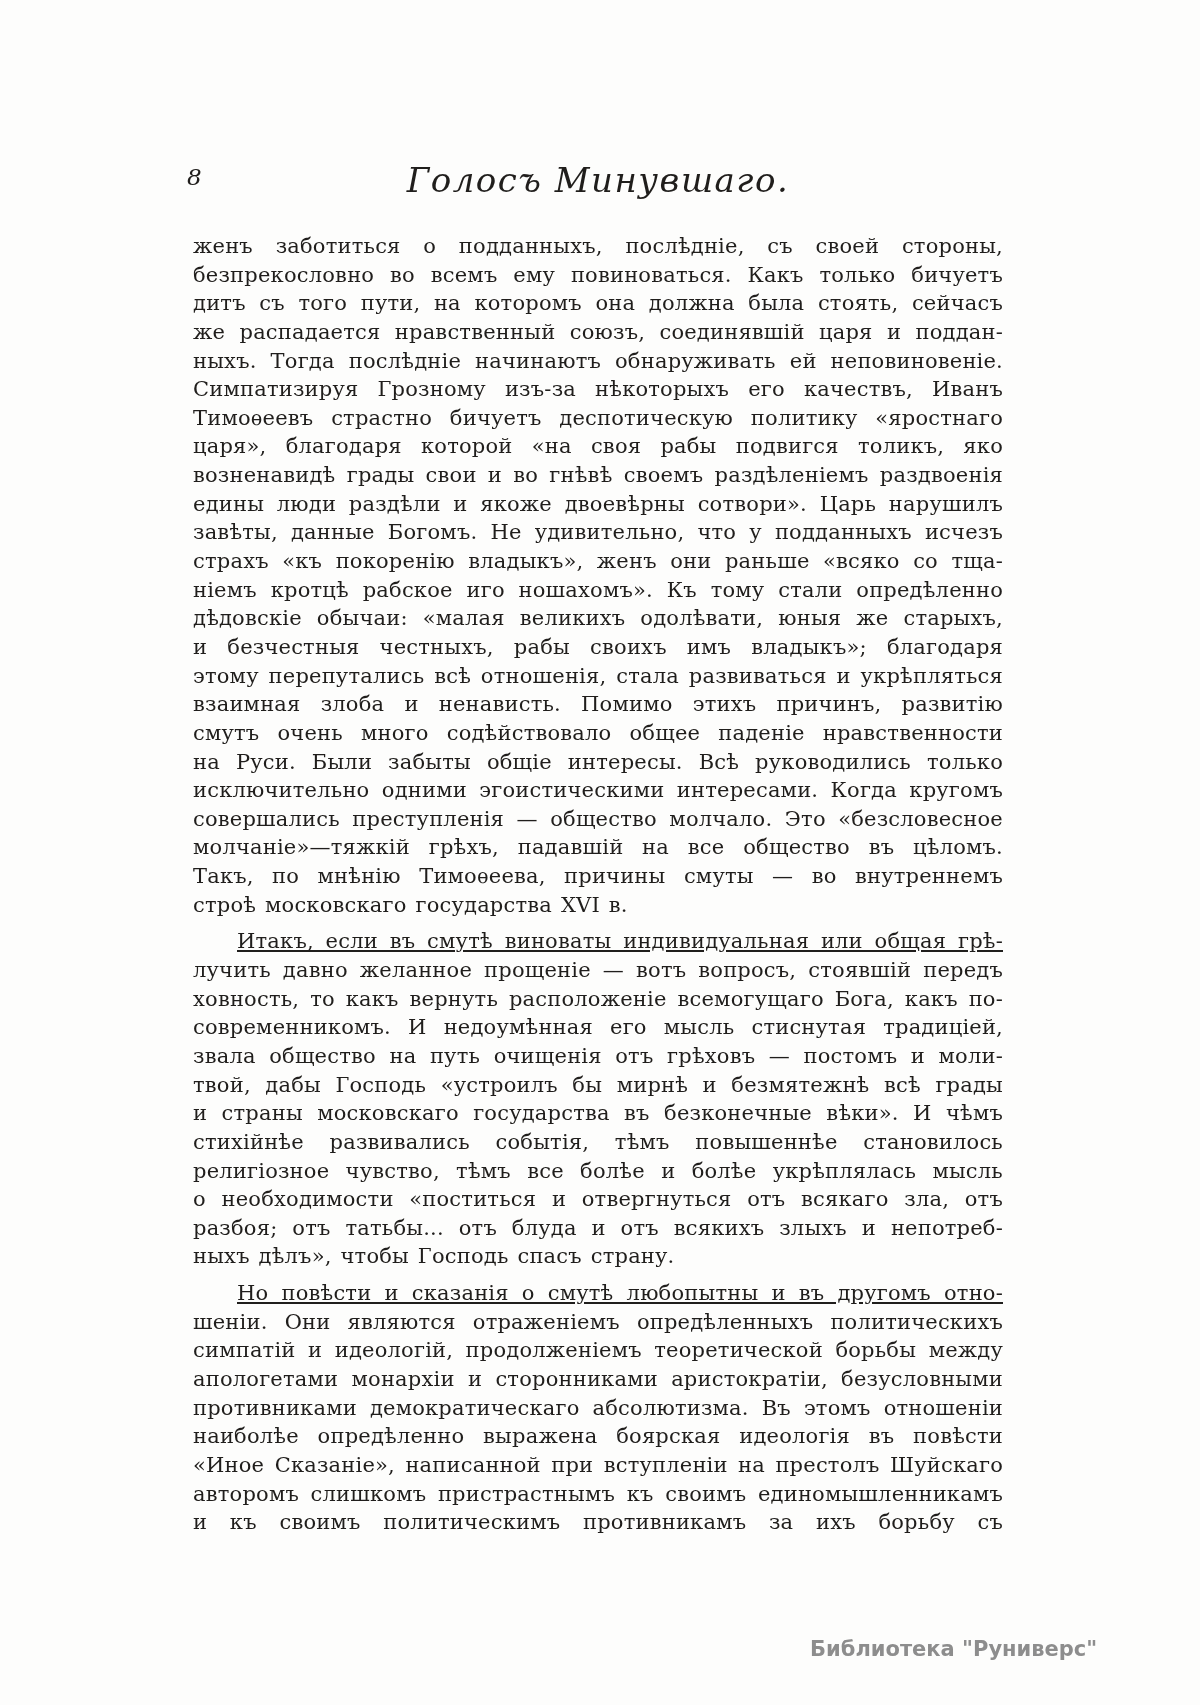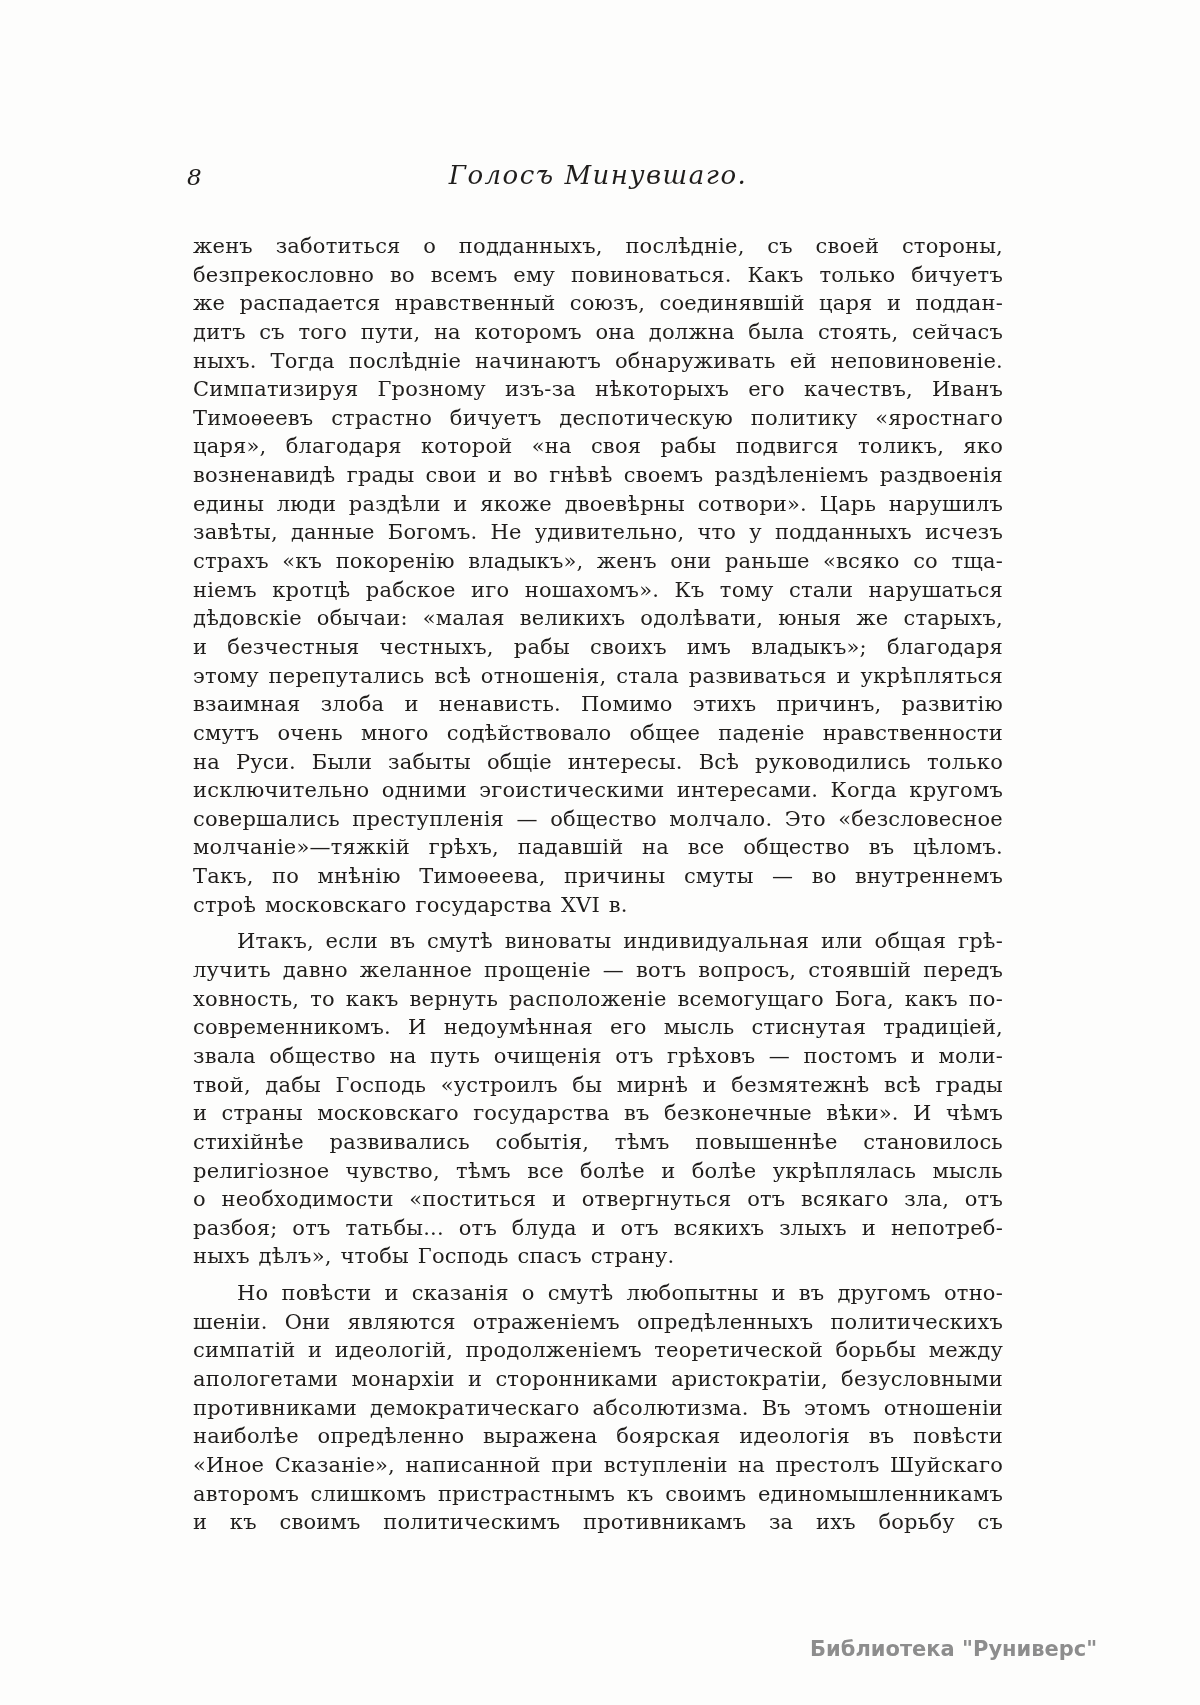--- a/index.html
+++ b/index.html
@@ -35,42 +35,42 @@
     position: absolute;
     left: 2px;
     top: 4px;
     font-size: 23px;
     font-style: italic;
   }
   .header-title {
     display: block;
     text-align: center;
     font-style: italic;
-    font-size: 26px;
+    font-size: 34px;
     letter-spacing: 1.5px;
   }
   .text-block {
     position: absolute;
     left: 185px;
     top: 224px;
     width: 826px;
     color: var(--ink);
     font-size: 21px;
   }
   .paragraph { margin: 8px; padding: 0; }
   .line {
     height: 28.65px;
     line-height: 28.65px;
     text-align: justify;
     text-align-last: justify;
     overflow: hidden;
     word-spacing: 2px;
     letter-spacing: 0.2px;
   }
-  .line.indent { text-indent: 44px; }
+  .line.indent { text-indent: 44px; text-decoration: underline; }
   .line.no-justify {
     text-align: left;
     text-align-last: left;
   }
   .watermark {
     position: absolute;
     left: 810px;
     top: 1637px;
     width: 245px;
     text-align: center;
@@ -88,31 +88,31 @@
 
   <div class="running-head">
     <span class="page-number">8</span>
     <span class="header-title">Голосъ Минувшаго.</span>
   </div>
 
   <div class="text-block">
       <div class="paragraph">
         <div class="line">женъ заботиться о подданныхъ, послѣдніе, съ своей стороны, должны</div>
         <div class="line">безпрекословно во всемъ ему повиноваться. Какъ только бичуетъ схо-</div>
+        <div class="line">дитъ съ того пути, на которомъ она должна была стоять, сейчасъ</div>
         <div class="line">же распадается нравственный союзъ, соединявшій царя и поддан-</div>
-        <div class="line">дитъ съ того пути, на которомъ она должна была стоять, сейчасъ</div>
         <div class="line">ныхъ. Тогда послѣдніе начинаютъ обнаруживать ей неповиновеніе.</div>
         <div class="line">Симпатизируя Грозному изъ-за нѣкоторыхъ его качествъ, Иванъ</div>
         <div class="line">Тимоѳеевъ страстно бичуетъ деспотическую политику «яростнаго</div>
         <div class="line">царя», благодаря которой «на своя рабы подвигся толикъ, яко</div>
         <div class="line">возненавидѣ грады свои и во гнѣвѣ своемъ раздѣленіемъ раздвоенія</div>
         <div class="line">едины люди раздѣли и якоже двоевѣрны сотвори». Царь нарушилъ</div>
         <div class="line">завѣты, данные Богомъ. Не удивительно, что у подданныхъ исчезъ</div>
         <div class="line">страхъ «къ покоренію владыкъ», женъ они раньше «всяко со тща-</div>
-        <div class="line">ніемъ кротцѣ рабское иго ношахомъ». Къ тому стали нарушаться</div>
+        <div class="line">ніемъ кротцѣ рабское иго ношахомъ». Къ тому стали опредѣленно</div>
         <div class="line">дѣдовскіе обычаи: «малая великихъ одолѣвати, юныя же старыхъ,</div>
         <div class="line">и безчестныя честныхъ, рабы своихъ имъ владыкъ»; благодаря</div>
         <div class="line">этому перепутались всѣ отношенія, стала развиваться и укрѣпляться</div>
         <div class="line">взаимная злоба и ненависть. Помимо этихъ причинъ, развитію</div>
         <div class="line">смутъ очень много содѣйствовало общее паденіе нравственности</div>
         <div class="line">на Руси. Были забыты общіе интересы. Всѣ руководились только</div>
         <div class="line">исключительно одними эгоистическими интересами. Когда кругомъ</div>
         <div class="line">совершались преступленія — общество молчало. Это «безсловесное</div>
         <div class="line">молчаніе»—тяжкій грѣхъ, падавшій на все общество въ цѣломъ.</div>
         <div class="line">Такъ, по мнѣнію Тимоѳеева, причины смуты — во внутреннемъ</div>

